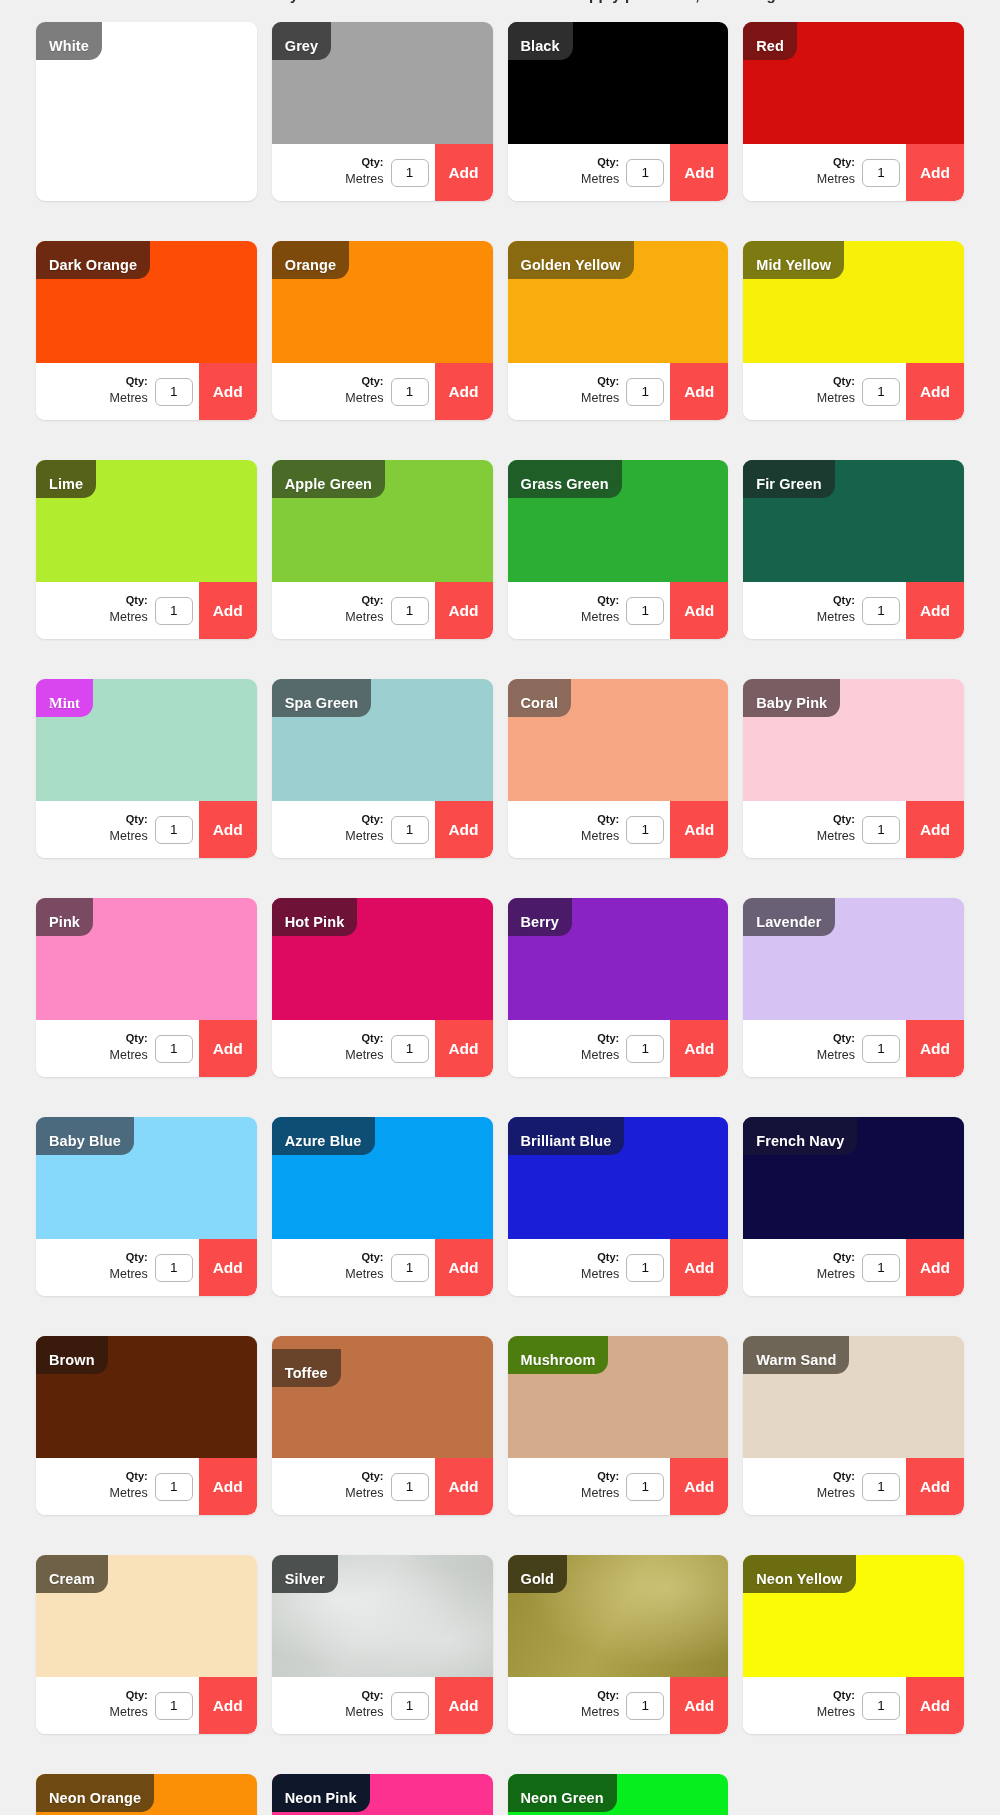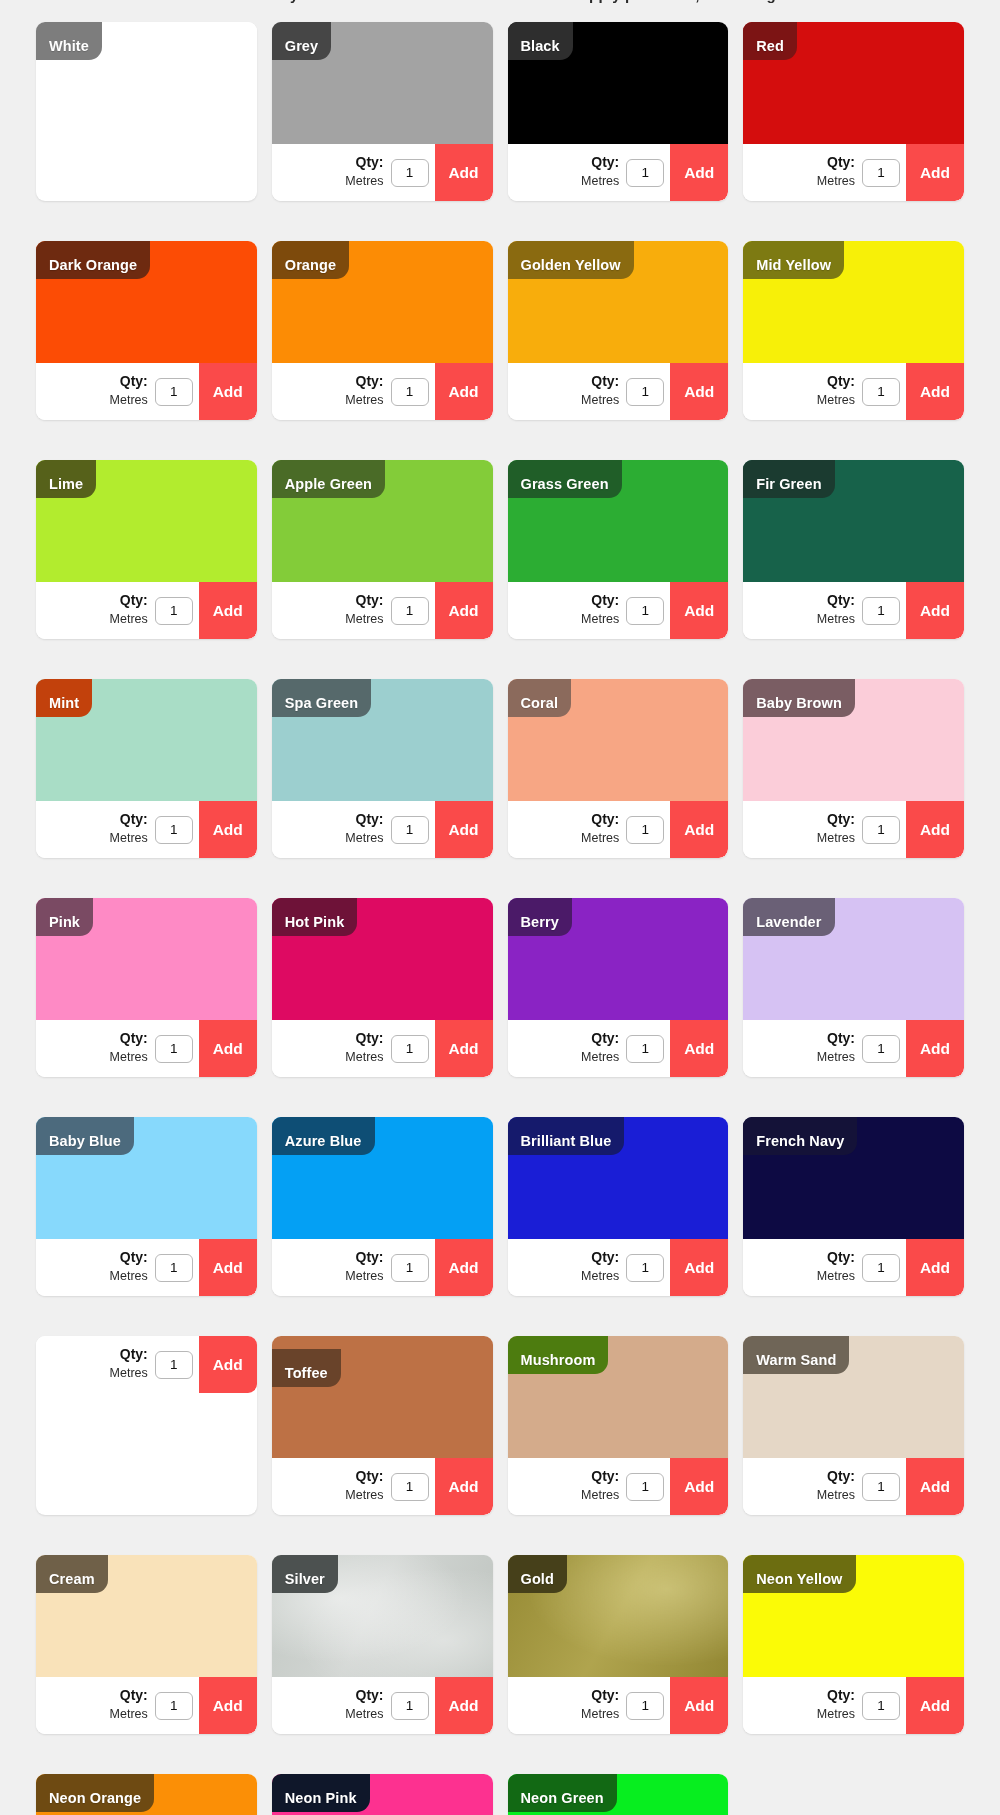--- a/index.html
+++ b/index.html
@@ -96,21 +96,21 @@
     gap: 7px;
   }
 
   .qty-text {
     text-align: right;
     line-height: 1.06;
     padding-bottom: 2px;
   }
   .qty-text .qty-word {
     display: block;
-    font-size: 14px;
+    font-size: 11px;
     font-weight: 700;
     color: #141414;
   }
   .qty-text .qty-unit {
     display: block;
     font-size: 12.5px;
     font-weight: 400;
     color: #2a2a2a;
     margin-top: 5px;
   }
@@ -333,21 +333,21 @@
               <span class="qty-word">Qty:</span>
               <span class="qty-unit">Metres</span>
             </div>
             <input type="text" class="qty-input" value="1" style="">
           </div>
           <button class="add-button" style="background: rgb(250, 74, 74);">Add</button>
         </div>
       </div>
       <div class="product-card">
         <div class="swatch" style="background: rgb(169, 221, 198);">
-          <span class="swatch-label" style="background: #c2410c;">Mint</span>
+          <span class="swatch-label" style="background: #d946ef; font-family: Liberation Serif, serif;">Mint</span>
         </div>
         <div class="card-footer">
           <div class="qty-block">
             <div class="qty-text">
               <span class="qty-word">Qty:</span>
               <span class="qty-unit">Metres</span>
             </div>
             <input type="text" class="qty-input" value="1" style="">
           </div>
           <button class="add-button" style="background: rgb(250, 74, 74);">Add</button>
@@ -378,21 +378,21 @@
               <span class="qty-word">Qty:</span>
               <span class="qty-unit">Metres</span>
             </div>
             <input type="text" class="qty-input" value="1" style="">
           </div>
           <button class="add-button" style="background: rgb(250, 74, 74);">Add</button>
         </div>
       </div>
       <div class="product-card">
         <div class="swatch" style="background: rgb(251, 205, 217);">
-          <span class="swatch-label" style="background: rgb(122, 93, 99);">Baby Brown</span>
+          <span class="swatch-label" style="background: rgb(122, 93, 99);">Baby Pink</span>
         </div>
         <div class="card-footer">
           <div class="qty-block">
             <div class="qty-text">
               <span class="qty-word">Qty:</span>
               <span class="qty-unit">Metres</span>
             </div>
             <input type="text" class="qty-input" value="1" style="">
           </div>
           <button class="add-button" style="background: rgb(250, 74, 74);">Add</button>
@@ -512,20 +512,23 @@
             <div class="qty-text">
               <span class="qty-word">Qty:</span>
               <span class="qty-unit">Metres</span>
             </div>
             <input type="text" class="qty-input" value="1" style="">
           </div>
           <button class="add-button" style="background: rgb(250, 74, 74);">Add</button>
         </div>
       </div>
       <div class="product-card">
+        <div class="swatch" style="background: rgb(92, 35, 7);">
+          <span class="swatch-label" style="background: rgb(58, 26, 10);">Brown</span>
+        </div>
         <div class="card-footer">
           <div class="qty-block">
             <div class="qty-text">
               <span class="qty-word">Qty:</span>
               <span class="qty-unit">Metres</span>
             </div>
             <input type="text" class="qty-input" value="1" style="">
           </div>
           <button class="add-button" style="background: rgb(250, 74, 74);">Add</button>
         </div>

